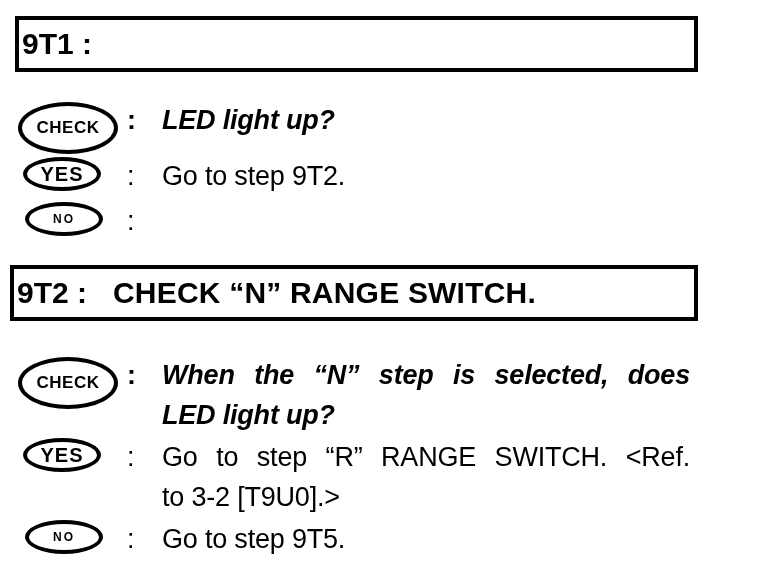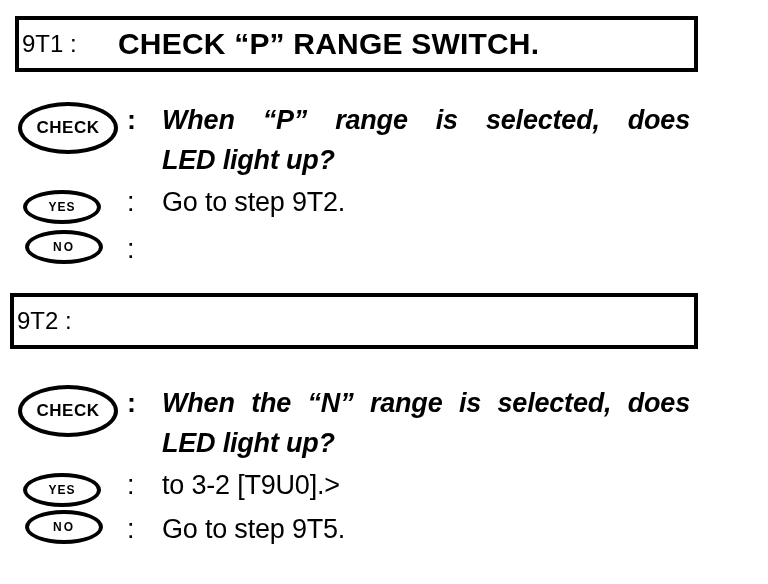--- a/index.html
+++ b/index.html
@@ -13,21 +13,21 @@
   .step-box {
     box-sizing:border-box;
     margin:16px 70px 0 15px;
     height:56px;
     border:4px solid #000;
     display:flex; align-items:center;
     padding:0 8px 0 3px;
   }
   .step-id {
     flex:0 0 96px;
-    font-weight:normal; font-size:24px;
+    font-weight:bold; font-size:30px;
     white-space:nowrap;
   }
   .step-title {
     font-weight:bold; font-size:30px;
     letter-spacing:0.2px; white-space:nowrap;
   }
   .row {
     display:flex; align-items:flex-start;
     margin-left:15px; margin-right:78px;
   }
@@ -42,51 +42,49 @@
     font-size:27px; line-height:40px;
     letter-spacing:-0.2px;
   }
   .badge {
     box-sizing:border-box;
     border:4px solid #000; border-radius:50%;
     display:flex; align-items:center; justify-content:center;
     font-weight:bold; background:#fff;
   }
   .badge.check { width:100px; height:52px; font-size:17px; letter-spacing:0.5px; margin:2px 0 0 3px; }
-  .badge.yes   { width:78px;  height:34px; font-size:12px; letter-spacing:1px;   margin:8px 0 0 8px; }
+  .badge.yes   { width:78px;  height:34px; font-size:20px; letter-spacing:1px;   margin:1px 0 0 8px; }
   .badge.no    { width:78px;  height:34px; font-size:12px; letter-spacing:2px;   margin:1px 0 0 10px; }
   .q { font-weight:bold; font-style:italic; }
   .jline { text-align-last:justify; }
   .bold { font-weight:normal; }
   .colon-bold { font-weight:bold; }
   .mt-check1 { margin-top:28px; }
   .mt-yes1   { margin-top:2px; }
   .mt-no1    { margin-top:5px; }
   .box2      { margin-top:24px;margin-left:10px; }
   .mt-check2 { margin-top:34px; }
   .mt-yes2   { margin-top:2px; }
   .mt-no2    { margin-top:2px; }
 </style>
 </head>
 <body>
 
 <div>
 
   <div class="step-box">
     <span class="step-id">9T1 :</span>
-    <span class="step-title">CHECK “P” RANGE SWITCH.</span>
   </div>
 
   <div class="row mt-check1">
     <div class="badge-col">
       <div class="badge check">CHECK</div>
     </div>
     <div class="colon-col colon-bold">:</div>
     <div class="text-col q">
-      <div class="jline">When “P” range is selected, does</div>
       <div>LED light up?</div>
     </div>
   </div>
 
   <div class="row mt-yes1">
     <div class="badge-col">
       <div class="badge yes">YES</div>
     </div>
     <div class="colon-col">:</div>
     <div class="text-col">
@@ -96,39 +94,41 @@
 
   <div class="row mt-no1">
     <div class="badge-col">
       <div class="badge no">NO</div>
     </div>
     <div class="colon-col">:</div>
   </div>
 
   <div class="step-box box2">
     <span class="step-id">9T2 :</span>
+    <span class="step-title">CHECK “N” RANGE SWITCH.</span>
   </div>
 
   <div class="row mt-check2">
     <div class="badge-col">
       <div class="badge check">CHECK</div>
     </div>
     <div class="colon-col colon-bold">:</div>
     <div class="text-col q">
-      <div class="jline">When the “N” range is selected, does</div>
+      <div class="jline">When the “N” step is selected, does</div>
       <div>LED light up?</div>
     </div>
   </div>
 
   <div class="row mt-yes2">
     <div class="badge-col">
       <div class="badge yes">YES</div>
     </div>
     <div class="colon-col">:</div>
     <div class="text-col">
+      <div class="jline">Go to step “R” RANGE SWITCH. &lt;Ref.</div>
       <div>to 3-2 [T9U0].&gt;</div>
     </div>
   </div>
 
   <div class="row mt-no2">
     <div class="badge-col">
       <div class="badge no">NO</div>
     </div>
     <div class="colon-col">:</div>
     <div class="text-col">

